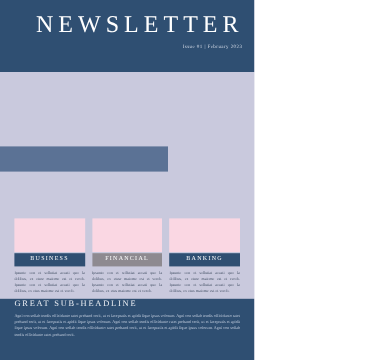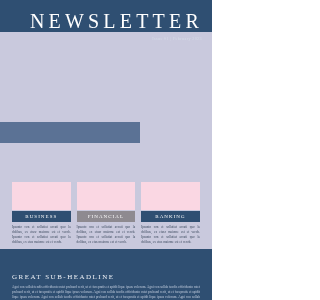--- a/index.html
+++ b/index.html
@@ -20,21 +20,21 @@
     background: #c9c9dd;
     overflow: hidden;
   }
 
   
   .header {
     position: absolute;
     left: 0;
     top: 0;
     width: 212px;
-    height: 32px;
+    height: 60px;
     background: #2f4f72;
     box-sizing: border-box;
   }
   .masthead {
     position: absolute;
     right: 9px;
     top: 10px;
     font-family: "Liberation Serif", serif;
     font-size: 20px;
     line-height: 22px;
@@ -112,21 +112,21 @@
 
   
   .footer-block {
     position: absolute;
     left: 0;
     top: 249px;
     width: 212px;
     height: 51px;
     background: #2f4f72;
     box-sizing: border-box;
-    padding: 24px 12px 0 12px;
+    padding: 0 12px 0 12px;
   }
   .footer-headline {
     font-family: "Liberation Serif", serif;
     font-size: 7px;
     letter-spacing: 1.5px;
     color: #eef1f6;
     text-transform: uppercase;
     white-space: nowrap;
     margin: 0 0 4px 0;
     font-weight: 400;

